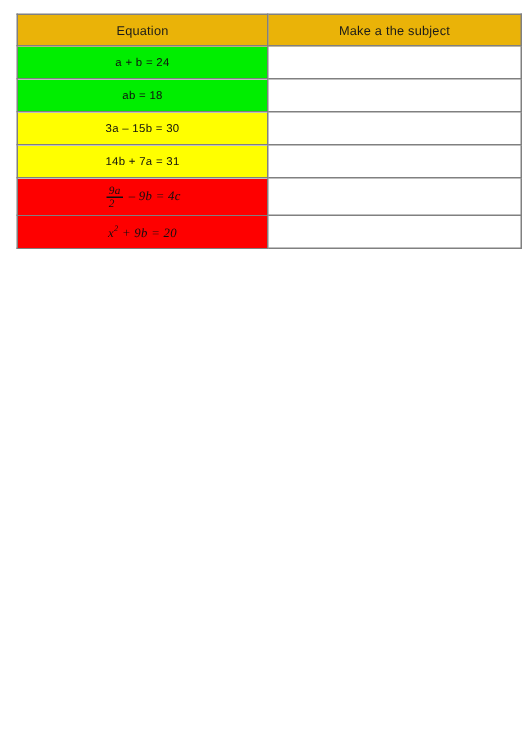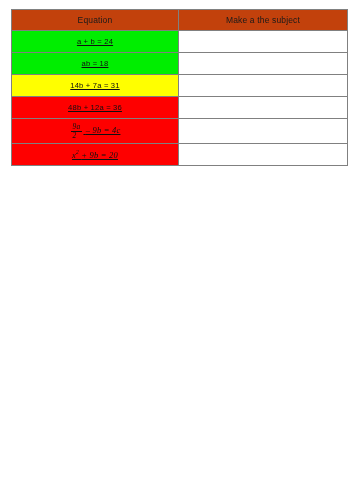--- a/index.html
+++ b/index.html
@@ -44,21 +44,21 @@
 
   .col-equation {
     width: 166px;
   }
   .col-answer {
     width: 168px;
   }
 
   .header-row th {
     height: 20px;
-    background: #c2410c;
+    background: #eab308;
     font-size: 8.5px;
     color: #1a1a1a;
     letter-spacing: 0.15px;
   }
 
   .eq-cell {
     height: 21px;
     font-size: 7.6px;
     color: #101010;
     letter-spacing: 0.2px;
@@ -83,21 +83,20 @@
     height: 100%;
     display: flex;
     align-items: center;
     justify-content: center;
     box-sizing: border-box;
   }
 
   .eq-text {
     display: inline-block;
     white-space: nowrap;
-    text-decoration: underline;
   }
 
   
   .mathy {
     font-family: "Liberation Serif", serif;
     font-style: italic;
     font-size: 8.5px;
   }
 
   
@@ -153,38 +152,38 @@
         <td class="eq-cell lvl-green">
           <span class="eq-inner">
             <span class="eq-text">ab = 18</span>
           </span>
         </td>
         <td class="answer-cell"></td>
       </tr>
 
 
 
-
       <tr>
         <td class="eq-cell lvl-yellow">
           <span class="eq-inner">
+            <span class="eq-text">3a – 15b = 30</span>
+          </span>
+        </td>
+        <td class="answer-cell"></td>
+      </tr>
+
+      <tr>
+        <td class="eq-cell lvl-yellow">
+          <span class="eq-inner">
             <span class="eq-text">14b + 7a = 31</span>
           </span>
         </td>
         <td class="answer-cell"></td>
       </tr>
 
-      <tr>
-        <td class="eq-cell lvl-red">
-          <span class="eq-inner">
-            <span class="eq-text">48b + 12a = 36</span>
-          </span>
-        </td>
-        <td class="answer-cell"></td>
-      </tr>
 
       <tr>
         <td class="eq-cell lvl-red tall">
           <span class="eq-inner">
             <span class="eq-text mathy">
               <span class="frac">
                 <span class="num">9a</span>
                 <span class="den">2</span>
               </span>
               <span>– 9b = 4c</span>

